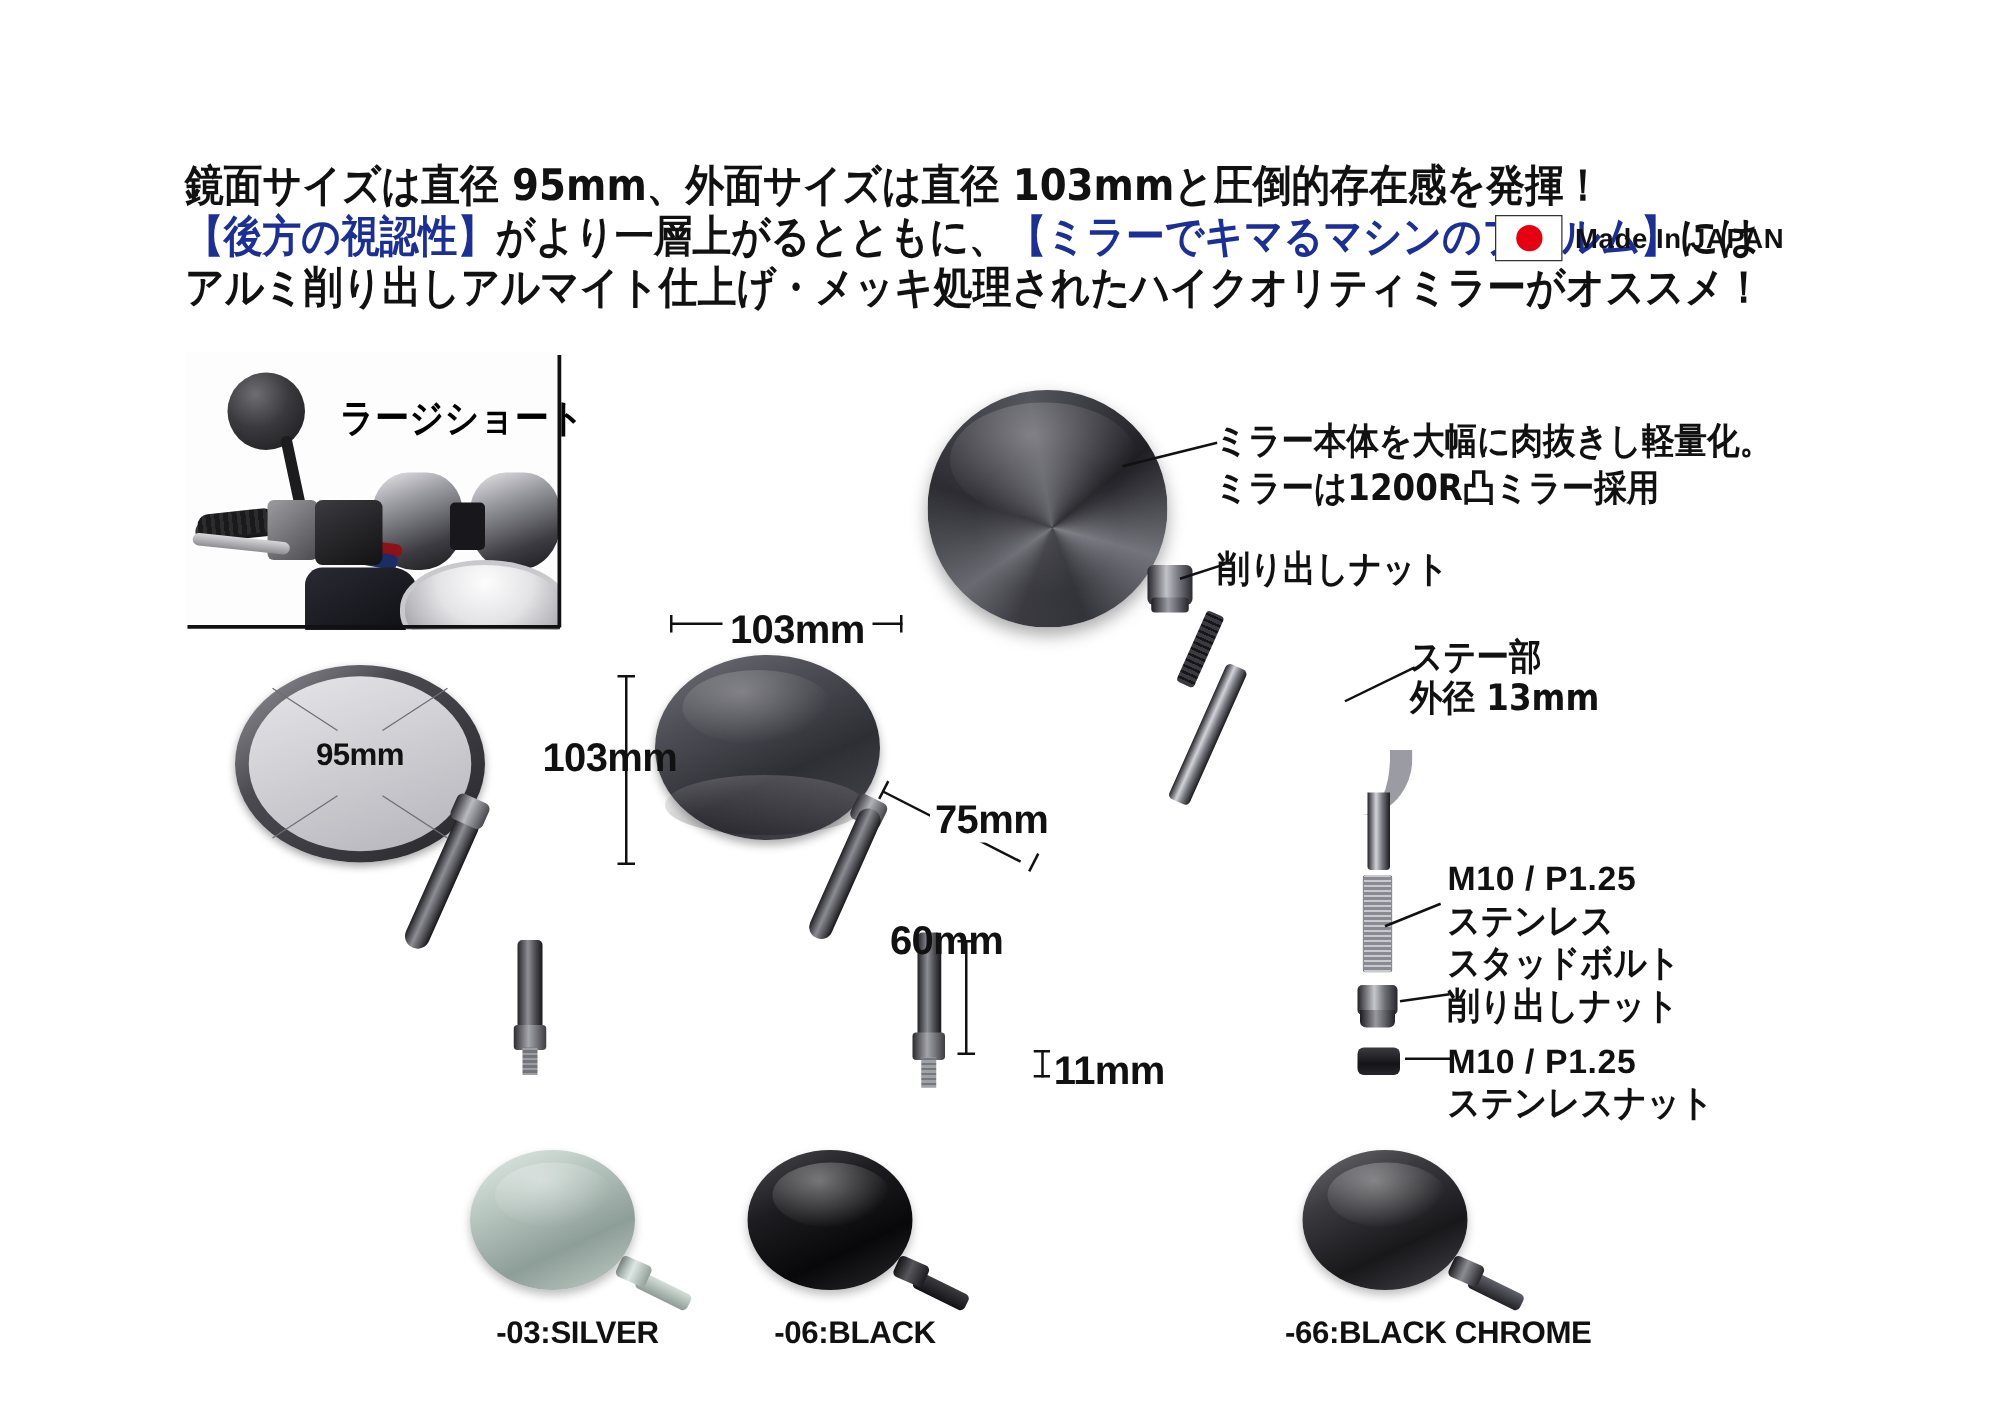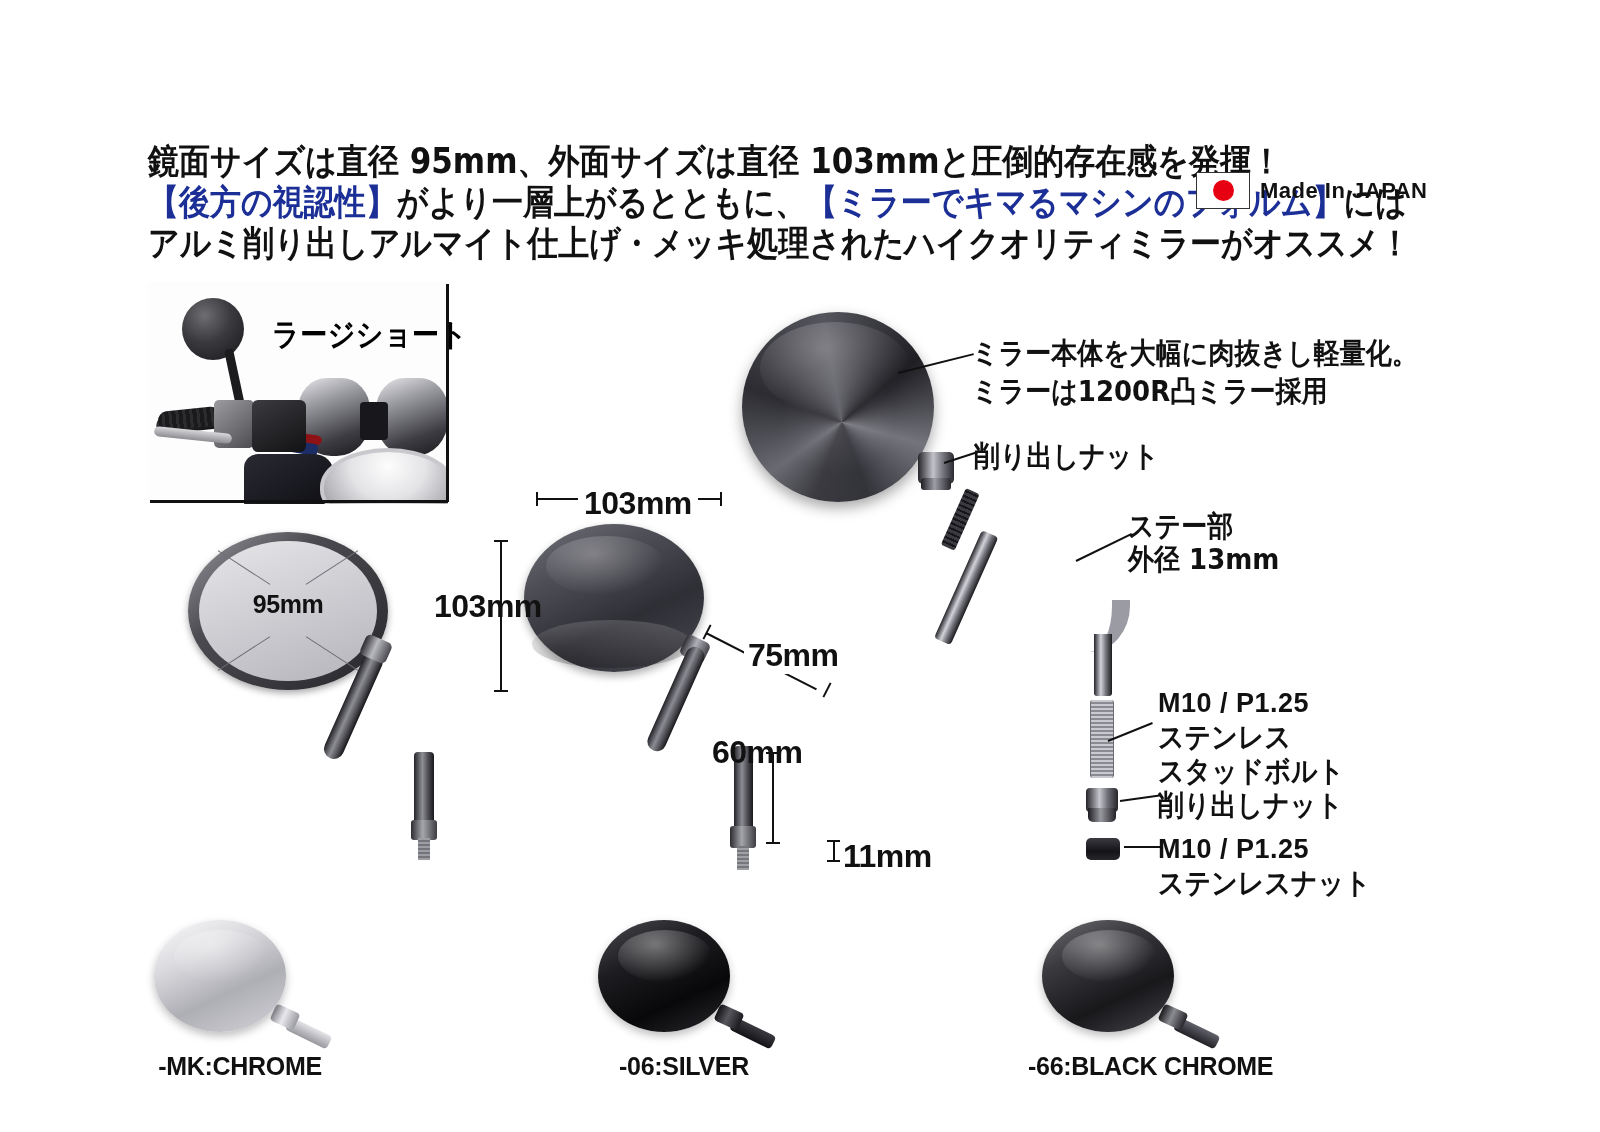--- a/index.html
+++ b/index.html
@@ -22,21 +22,21 @@
   }
   .banner-txt{
     color:#ffffff;font-weight:700;letter-spacing:0.02em;
     font-family:"DejaVu Sans","Liberation Sans",sans-serif;
     white-space:nowrap;transform:scaleY(1.18);
   }
   #header-title{font-size:52px;}
   #header-sub{font-size:46px;}
 
   
-  #description{left:148px;top:126px;width:1000px;margin-top:12px;}
+  #description{left:148px;top:126px;width:1000px;}
   .desc-line{
     font-size:31px;font-weight:700;line-height:41px;white-space:nowrap;
     font-family:"DejaVu Sans","Liberation Sans",sans-serif;
     transform:scaleY(1.12);transform-origin:left top;color:#111;
   }
   .hl{color:#1b2f96;}
 
   
   #made-in-japan{left:1196px;top:172px;display:flex;align-items:center;gap:10px;}
   #jp-flag{
@@ -443,35 +443,35 @@
 <div class="abs anno" style="left:1128px;top:507px;">ステー部</div>
 <div class="abs anno" style="left:1128px;top:540px;">外径 13mm</div>
 <div class="abs anno-en" style="left:1158px;top:686px;">M10 / P1.25</div>
 <div class="abs anno" style="left:1158px;top:718px;">ステンレス</div>
 <div class="abs anno" style="left:1158px;top:752px;">スタッドボルト</div>
 <div class="abs anno" style="left:1158px;top:786px;">削り出しナット</div>
 <div class="abs anno-en" style="left:1158px;top:832px;">M10 / P1.25</div>
 <div class="abs anno" style="left:1158px;top:864px;">ステンレスナット</div>
 
 <div class="abs" id="swatch-row">
-    <div class="swatch" style="left: 0px;">
-      <div class="sw-rod" style="background: linear-gradient(rgb(227, 227, 232), rgb(152, 152, 159));"></div>
-      <div class="sw-neck" style="background: linear-gradient(90deg, rgb(143, 143, 151), rgb(231, 231, 236) 45%, rgb(154, 154, 161));"></div>
-      <div class="sw-mirror" style="background: linear-gradient(155deg, rgb(251, 251, 252) 0%, rgb(220, 220, 224) 30%, rgb(174, 174, 181) 62%, rgb(211, 211, 216) 100%);">
+    <div class="swatch" style="left: 222px;">
+      <div class="sw-rod" style="background: linear-gradient(rgb(214, 223, 218), rgb(142, 155, 150));"></div>
+      <div class="sw-neck" style="background: linear-gradient(90deg, rgb(139, 152, 147), rgb(221, 230, 226) 45%, rgb(146, 160, 154));"></div>
+      <div class="sw-mirror" style="background: linear-gradient(155deg, rgb(228, 236, 231) 0%, rgb(185, 199, 193) 32%, rgb(141, 157, 151) 66%, rgb(195, 207, 201) 100%);">
         <div class="sw-gloss"></div>
       </div>
-      <div class="sw-label">-MK:CHROME</div>
+      <div class="sw-label">-03:SILVER</div>
     </div>
     <div class="swatch" style="left: 444px;">
       <div class="sw-rod" style="background: linear-gradient(rgb(58, 58, 64), rgb(19, 19, 23));"></div>
       <div class="sw-neck" style="background: linear-gradient(90deg, rgb(23, 23, 26), rgb(86, 86, 92) 45%, rgb(27, 27, 31));"></div>
       <div class="sw-mirror" style="background: linear-gradient(155deg, rgb(74, 74, 79) 0%, rgb(29, 29, 33) 34%, rgb(8, 8, 10) 68%, rgb(42, 42, 47) 100%);">
         <div class="sw-gloss"></div>
       </div>
-      <div class="sw-label">-06:SILVER</div>
+      <div class="sw-label">-06:BLACK</div>
     </div>
     <div class="swatch" style="left: 888px;">
       <div class="sw-rod" style="background: linear-gradient(rgb(97, 97, 106), rgb(33, 33, 38));"></div>
       <div class="sw-neck" style="background: linear-gradient(90deg, rgb(30, 30, 34), rgb(139, 139, 146) 45%, rgb(38, 38, 43));"></div>
       <div class="sw-mirror" style="background: linear-gradient(155deg, rgb(111, 111, 115) 0%, rgb(58, 58, 63) 30%, rgb(24, 24, 27) 66%, rgb(69, 69, 75) 100%);">
         <div class="sw-gloss"></div>
       </div>
       <div class="sw-label">-66:BLACK CHROME</div>
     </div>
   </div>

